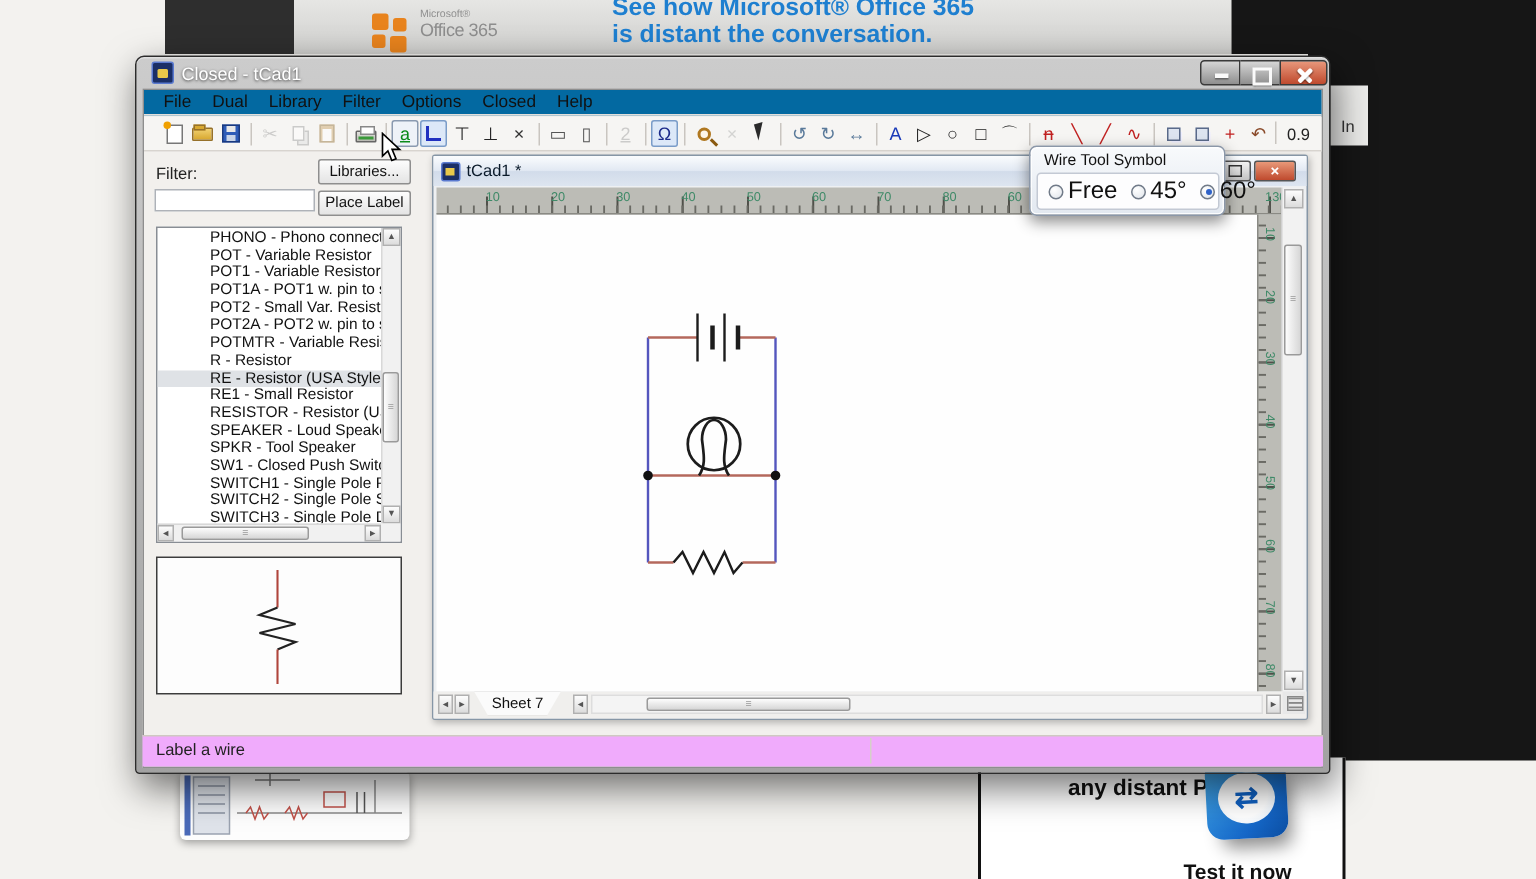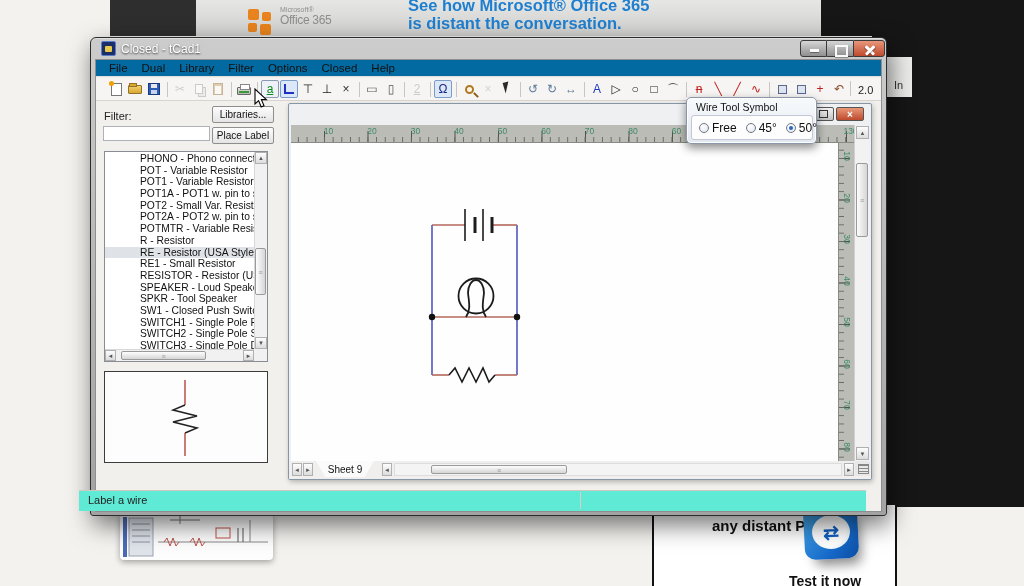--- a/index.html
+++ b/index.html
@@ -183,34 +183,34 @@
   .sheet-tab{position:absolute;left:27px;top:0;width:58px;height:16px;background:#fbfbfb;
     clip-path:polygon(0 0,100% 0,84% 100%,16% 100%);
     filter:drop-shadow(0 0 1px #666);display:flex;align-items:center;justify-content:center;
     font-size:10px;color:#111;}
   .doc-htrack{position:absolute;left:105px;top:2px;width:448px;height:13px;background:#f4f4f4;border:1px solid #ddd;}
   .doc-corner{position:absolute;right:1px;top:0px;width:15px;height:15px;background:#e8e8e8;}
   .doc-corner::after{content:"";position:absolute;left:3px;top:3px;width:9px;height:8px;
     border:1px solid #888;background:
       linear-gradient(#888 0 1px,transparent 1px) 0 3px/9px 3px repeat-y;}
 
-  .statusbar{left:79px;top:490px;width:787px;height:21px;background:#5eead4;
+  .statusbar{left:95px;top:490px;width:787px;height:21px;background:#f0abfc;
     border-top:1px solid #cfc9c2;z-index:11;font-size:11px;color:#222;
     padding:3px 0 0 9px;}
   .status-div{left:580px;top:492px;width:1px;height:17px;background:#d5cfc8;z-index:12;}
 
   
   .wire-panel{left:686px;top:97px;width:131px;height:47px;z-index:50;
     background:linear-gradient(#f8fafc,#e2e8f0);border:1px solid #8b97a8;
     border-radius:5px;box-shadow:0 4px 10px rgba(0,0,0,.45),inset 0 0 0 1px rgba(255,255,255,.85);}
   .wire-title{position:absolute;left:9px;top:3px;font-size:10.5px;color:#111;}
   .wire-body{position:absolute;left:4px;top:17px;width:122px;height:25px;
     background:#fdfdfe;border:1px solid #c3c9d4;border-radius:3px;
     display:flex;align-items:center;padding-left:7px;gap:9px;}
-  .radio-opt{display:flex;align-items:center;gap:3px;font-size:12px;color:#111;text-align:center;}
+  .radio-opt{display:flex;align-items:center;gap:3px;font-size:16px;color:#111;text-align:center;}
   .radio{width:10px;height:10px;border:1px solid #707a88;border-radius:50%;
     background:radial-gradient(circle at 35% 30%,#fff,#dfe4ea);position:relative;flex:none;}
   .radio.checked::after{content:"";position:absolute;left:2.5px;top:2.5px;width:4px;height:4px;
     border-radius:50%;background:#2f62c8;}
 
   
   .cursor{left:254px;top:88px;z-index:99;}
 </style>
 </head>
 <body>
@@ -394,21 +394,21 @@
         <div class="shape shape-block"></div>
       </div>
       <div class="tb-btn">
         <span style="color: rgb(192, 32, 32);">+</span>
       </div>
       <div class="tb-btn">
         <span style="color: rgb(138, 74, 42);">↶</span>
       </div>
     </div>
   <div class="abs zoom-sep"></div>
-  <div class="abs zoom-level">2.0</div>
+  <div class="abs zoom-level">0.9</div>
 
   <div class="abs filter-label">Filter:</div>
   <input class="abs filter-input" value="" style="">
   <div class="abs side-btn btn-libraries">Libraries...</div>
   <div class="abs side-btn btn-place">Place Label</div>
 
   <div class="abs listbox">
     <div class="list-rows" id="listrows">
         <div class="list-row">PHONO - Phono connector</div>
         <div class="list-row">POT - Variable Resistor</div>
@@ -447,20 +447,24 @@
 
   <div class="abs preview">
     <svg width="160" height="88">
       <line x1="80" y1="8" x2="80" y2="33" stroke="#b0453c" stroke-width="1.4"></line>
       <polyline points="80,33 68,38 92,44 68,50 92,56 80,61" fill="none" stroke="#222" stroke-width="1.5"></polyline>
       <line x1="80" y1="61" x2="80" y2="84" stroke="#b0453c" stroke-width="1.4"></line>
     </svg>
   </div>
 
   <div class="abs doc"></div>
+  <div class="abs doc-title">
+    <div class="doc-icon"></div>
+    <span>tCad1 *</span>
+  </div>
   <div class="abs doc-btn doc-restore"></div>
   <div class="abs doc-btn doc-close"></div>
 
   <div class="abs h-ruler" id="hruler">
       <span style="color: rgb(63, 138, 104); left: 25.5px;">10</span>
       <span style="color: rgb(63, 138, 104); left: 69px;">20</span>
       <span style="color: rgb(63, 138, 104); left: 112.5px;">30</span>
       <span style="color: rgb(63, 138, 104); left: 156px;">40</span>
       <span style="color: rgb(63, 138, 104); left: 199.5px;">50</span>
       <span style="color: rgb(63, 138, 104); left: 243px;">60</span>
@@ -518,21 +522,21 @@
     <div class="sb-arrow" style="left:1px;top:1px;width:13px;height:13px;">▲</div>
     <div class="sb-thumb" style="left:1px;top:38px;width:12px;height:74px;">
         <span class="grip">≡</span>
       </div>
     <div class="sb-arrow" style="left:1px;bottom:1px;width:13px;height:13px;">▼</div>
   </div>
 
   <div class="abs doc-bottombar">
     <div class="tab-nav" style="left:3px;">◄</div>
     <div class="tab-nav" style="left:14px;">►</div>
-    <div class="sheet-tab">Sheet 9</div>
+    <div class="sheet-tab">Sheet 7</div>
     <div class="tab-nav" style="left:93px;">◄</div>
     <div class="doc-htrack">
       <div class="sb-thumb h" style="left:36px;top:1px;width:136px;height:9px;">
           <span class="grip">≡</span>
         </div>
     </div>
     <div class="tab-nav" style="left:555px;">►</div>
     <div class="doc-corner"></div>
   </div>
 
@@ -545,21 +549,21 @@
         <label class="radio-opt">
           <span class="radio"></span>
           <span>Free</span>
         </label>
         <label class="radio-opt">
           <span class="radio"></span>
           <span>45°</span>
         </label>
         <label class="radio-opt">
           <span class="radio checked"></span>
-          <span>50°</span>
+          <span>60°</span>
         </label>
       </div>
   </div>
 
   <svg class="abs cursor" width="14" height="21">
     <path d="M1,1 L1,16 L4.6,12.6 L7.2,19 L10,17.8 L7.4,11.6 L12.4,11.6 Z" fill="#fff" stroke="#000" stroke-width="1.1"></path>
   </svg>
 
 </div>
 

